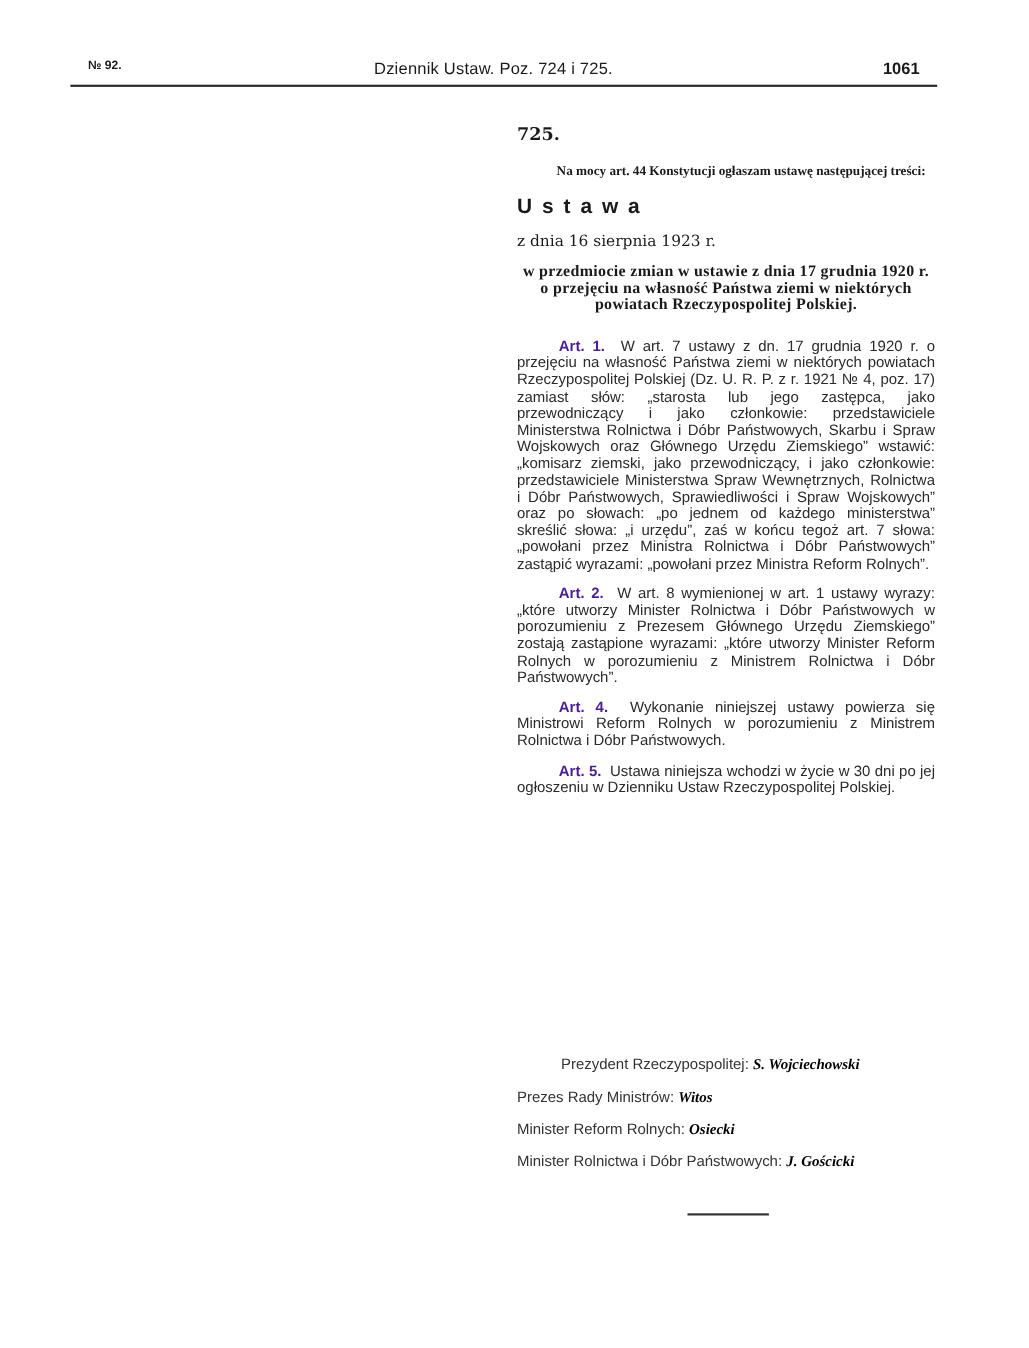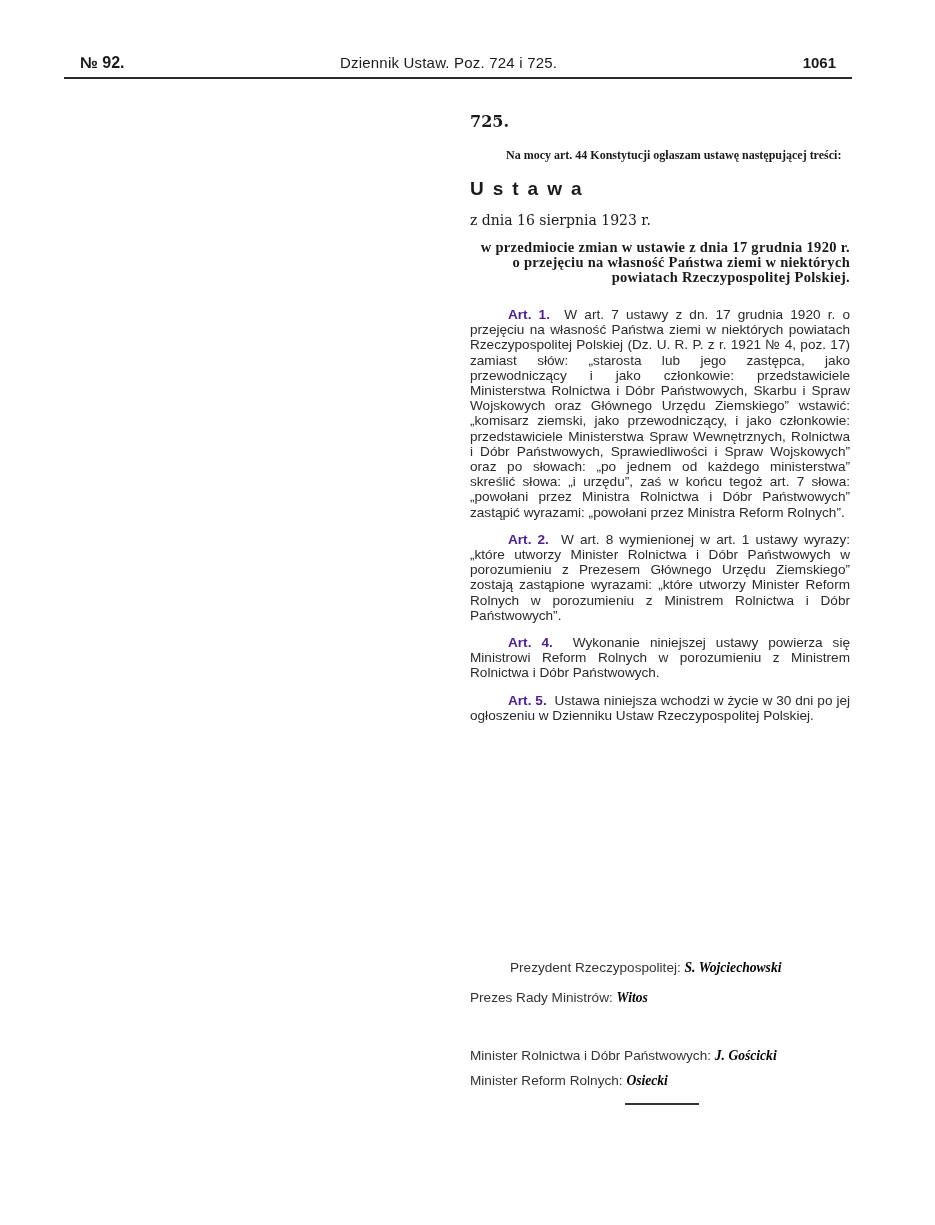--- a/index.html
+++ b/index.html
@@ -1,35 +1,35 @@
 <!DOCTYPE html>
 <html><head>
 <meta charset="utf-8">
 <style>
   html, body { margin:0; padding:0; background:#ffffff; }
   body { width:935px; height:1225px; position:relative; overflow:hidden; color:#1a1a1a;
          font-family:"DejaVu Serif", serif; }
   .header { position:absolute; left:80px; top:54px; width:768px; height:22px; font-family:"Liberation Sans", sans-serif; }
-  .hdr-left { position:absolute; left:0; top:0; font-size:16px; font-weight:bold; }
+  .hdr-left { position:absolute; left:0; top:0; font-size:11px; font-weight:bold; }
   .hdr-center { position:absolute; left:260px; top:0; font-size:15px; letter-spacing:0.2px; }
   .hdr-right { position:absolute; right:12px; top:0; font-size:15px; font-weight:bold; }
   .hdr-rule { position:absolute; left:64px; top:77px; width:788px; height:2px; background:#2a2a2a; }
   .col { position:absolute; left:470px; top:112px; width:380px; }
   .num { text-align:left; font-size:16px; font-weight:bold; margin:0 0 18px 0; }
   .intro { font-family:"Liberation Serif", serif; font-size:12px; font-weight:bold; line-height:13px; text-indent:36px; text-align:justify; margin:0 0 16px 0; }
   .title { font-family:"Liberation Sans", sans-serif; font-size:19px; font-weight:bold; letter-spacing:9px; margin:0 0 12px 0; }
   .date { font-size:14px; margin:0 0 12px 0; }
-  .subject { text-align:right; font-family:"Liberation Serif", serif; font-size:14.5px; font-weight:bold; line-height:15px; margin:0 0 22px 0; letter-spacing:0.3px;}
+  .subject { text-align:center; font-family:"Liberation Serif", serif; font-size:14.5px; font-weight:bold; line-height:15px; margin:0 0 22px 0; letter-spacing:0.3px;}
   .art { font-family:"Liberation Sans", sans-serif; font-size:13.6px; line-height:15.2px; text-align:justify; text-indent:38px; margin:0 0 12px 0; color:#2a2a2a; }
   .art .lbl { font-weight:bold; color:#4c1d95; }
   .sig { font-family:"Liberation Sans", sans-serif; font-size:13.6px; color:#333; margin:0; line-height:15px; }
   .sig .name { font-style:italic; font-weight:bold; font-family:"Liberation Serif", serif; color:#000000; }
   .sig1 { position:absolute; left:510px; top:960px; }
   .sig2 { position:absolute; left:470px; top:990px; }
-  .sig3 { position:absolute; left:470px; top:1073px;text-align:right; }
+  .sig3 { position:absolute; left:470px; top:1019px;text-align:right; }
   .sig4 { position:absolute; left:470px; top:1048px; }
   .endrule { position:absolute; left:625px; top:1103px; width:74px; height:2px; background:#333; }
 </style>
 </head>
 <body>
 
 <div class="header">
   <span class="hdr-left">№ 92.</span>
   <span class="hdr-center">Dziennik Ustaw. Poz. 724 i 725.</span>
   <span class="hdr-right">1061</span>

